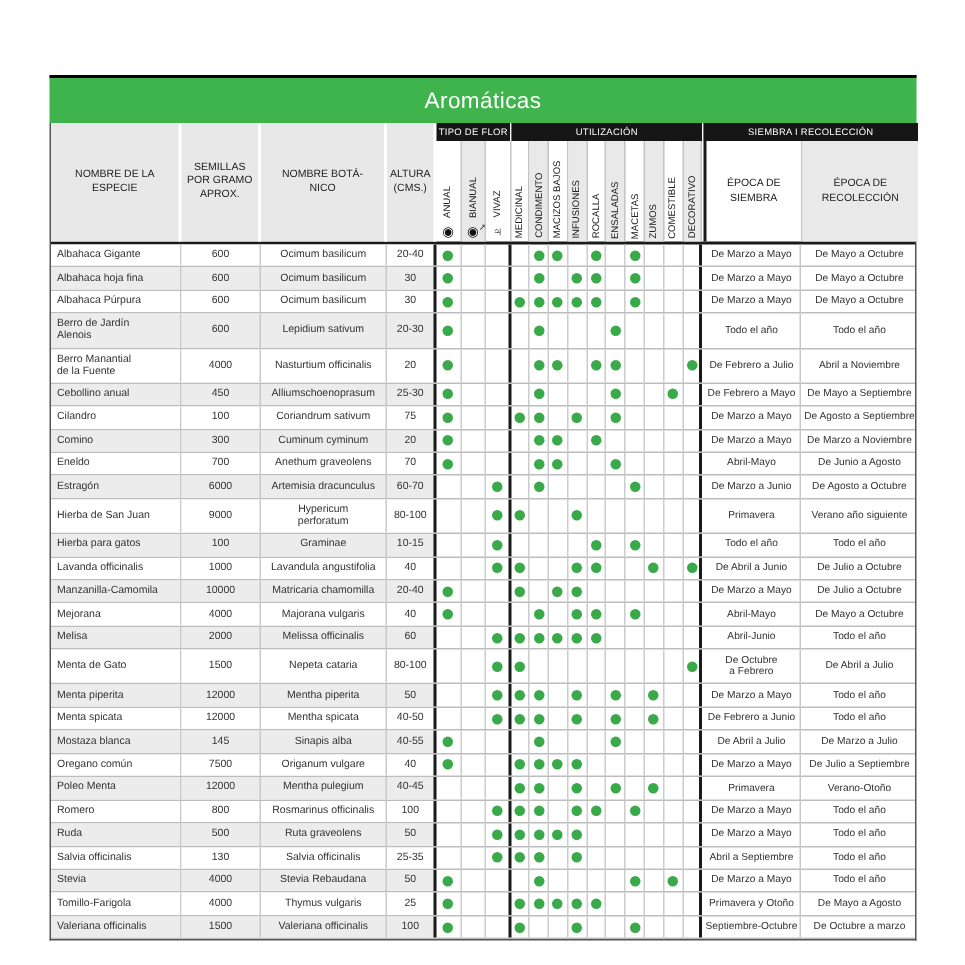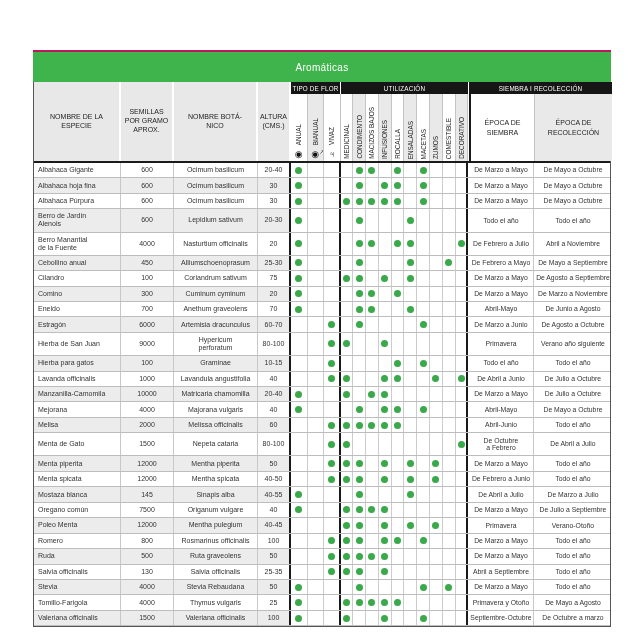--- a/index.html
+++ b/index.html
@@ -1,20 +1,20 @@
 <!DOCTYPE html>
 <html><head>
 <meta charset="utf-8">
 <style>
   html,body{margin:0;padding:0;background:#fff;}
   .page{position:relative;width:643px;height:643px;background:#fff;overflow:hidden;
         font-family:"Liberation Sans",sans-serif;}
   .tablewrap{position:absolute;left:33px;top:50px;width:578px;}
-  .titlebar{height:30px;background:#3fb34c;border-top:2px solid #be185d;color:#fff;
-            display:flex;align-items:center;justify-content:center;font-size:10px;letter-spacing:.3px;}
+  .titlebar{height:30px;background:#3fb34c;border-top:2px solid #000000;color:#fff;
+            display:flex;align-items:center;justify-content:center;font-size:15px;letter-spacing:.3px;}
   .grid{border-left:1px solid #555;border-right:1px solid #555;border-bottom:1px solid #555;background:#fff;}
   .header{display:flex;height:79px;border-bottom:2px solid #1a1a1a;background:#fff;}
   .hleft{background:#e8e8e8;border-right:2px solid #fff;display:flex;align-items:center;justify-content:center;
          text-align:center;font-size:7px;color:#222;white-space:pre-line;line-height:1.25;flex-shrink:0;box-sizing:border-box;}
   .w-name{width:87px}.w-seed{width:53px}.w-bot{width:84px}.w-alt{width:33px}
   .right-header{display:flex;flex-direction:column;width:321px;flex-shrink:0;}
   .groupbar{display:flex;height:12px;}
   .gseg{background:#161616;color:#fff;font-size:6.3px;display:flex;align-items:center;justify-content:center;
         box-sizing:border-box;border-right:1px solid #fff;flex-shrink:0;letter-spacing:.2px;}
   .g1{width:50px}.g2{width:128px}.g3{width:143px;border-right:none}

